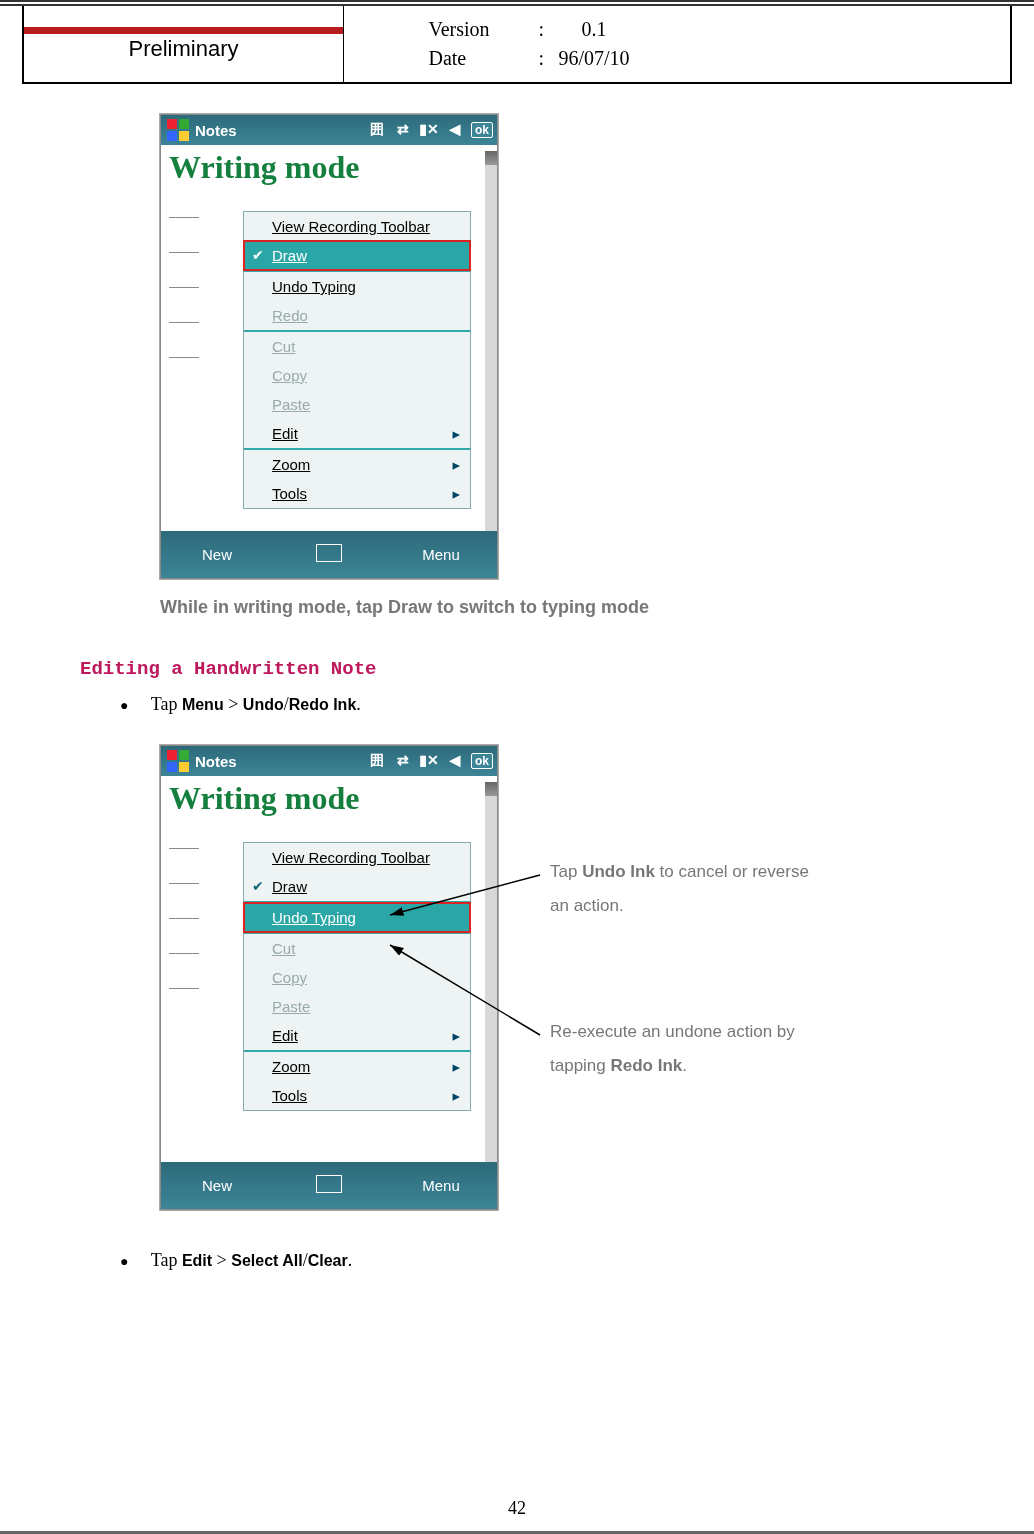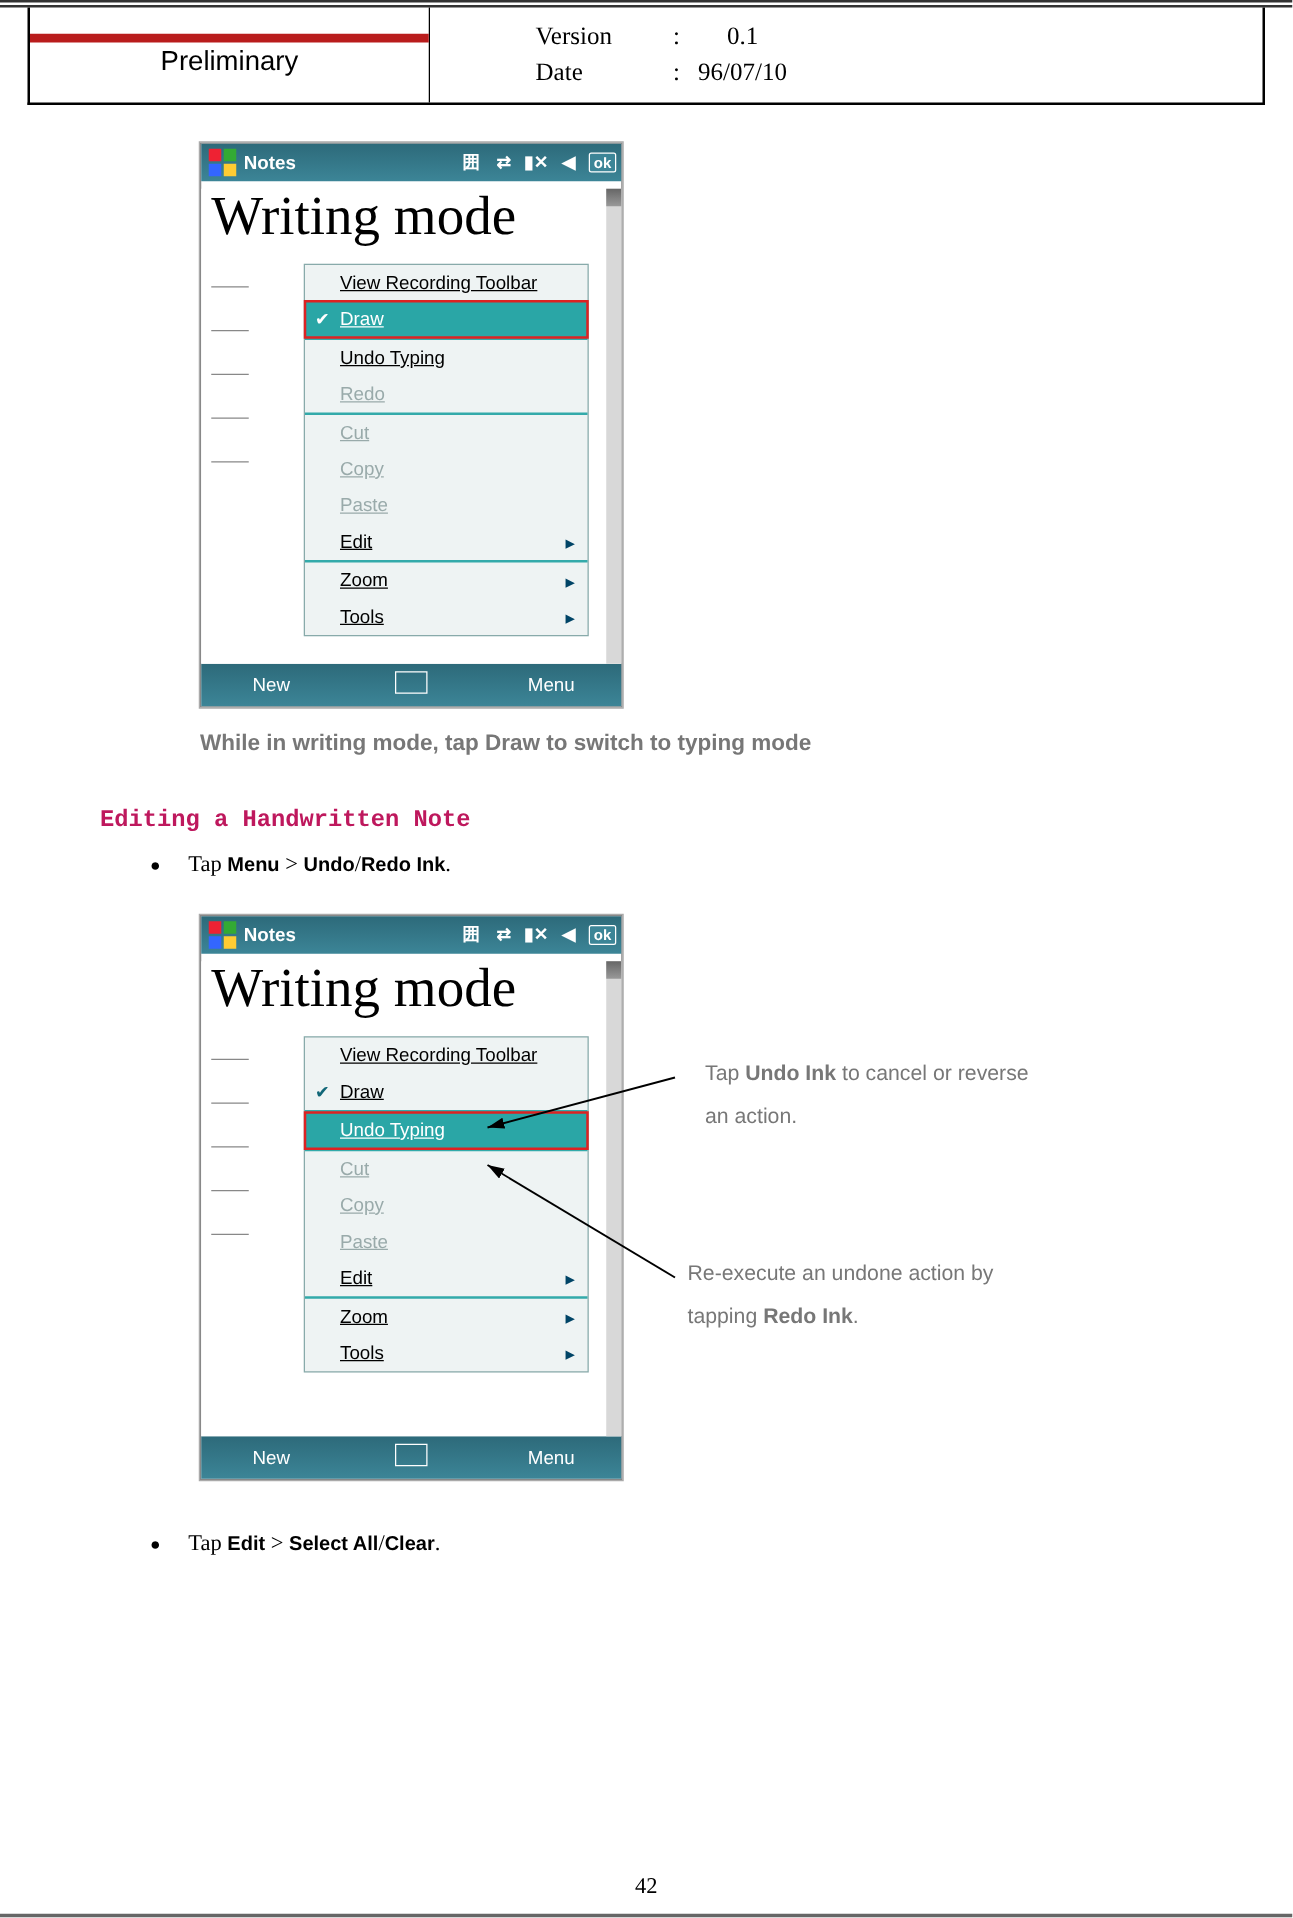--- a/index.html
+++ b/index.html
@@ -105,23 +105,23 @@
     height: 380px;
     background: #fff;
     border-right: 12px solid #d8d8d8;
   }
   .scroll-thumb {
     position: absolute; right:-12px; top:0; width:12px; height:14px;
     background: linear-gradient(#666,#999);
   }
   .hand {
     font-family: "Segoe Script","Comic Sans MS",cursive;
-    font-size: 44px;
-    font-weight: normal;
-    color:#000000;
+    font-size: 32px;
+    font-weight: bold;
+    color:#15803d;
     margin: 6px 0 0 8px;
     line-height: 1;
   }
   .rule {
     border: none; border-top:1px solid #888; margin: 34px 0 0 8px; width: 30px;
   }
   .menu {
     position: absolute;
     top: 60px; left: 82px;
     width: 228px;
@@ -146,21 +146,21 @@
   }
   .menu .mi.sel .chk::before {
     content: "✔";
     position: absolute; left: 8px; color: #fff; font-size: 14px;
   }
   .menu .mi.dis { color: #9aa; }
   .menu .mi .arrow { float:right; color:#046; }
   .menu hr { border:0; border-top:2px solid #3aa; margin:0; }
 
   .softbar {
-    height: 34px;
+    height: 47px;
     background: linear-gradient(#2d6a7a, #3c8597);
     display:flex; align-items:center; color:#fff;
     font: 15px Tahoma,sans-serif;
   }
   .softbar .sb { flex:1; text-align:center; }
   .kbicon { width:26px; height:18px; border:1px solid #fff; display:inline-block; }
 
   
   .caption {
     margin: 18px 0 0 160px;
@@ -323,21 +323,21 @@
     <svg class="arrows" width="680" height="460">
       <defs>
         <marker id="ah" markerWidth="10" markerHeight="10" refX="9" refY="3" orient="auto">
           <path d="M0,0 L9,3 L0,6 Z" fill="#000"></path>
         </marker>
       </defs>
       <line x1="380" y1="130" x2="230" y2="170" stroke="#000" stroke-width="1.5" marker-end="url(#ah)"></line>
       <line x1="380" y1="290" x2="230" y2="200" stroke="#000" stroke-width="1.5" marker-end="url(#ah)"></line>
     </svg>
 
-    <div class="annot" style="top:110px; left:404px;">
+    <div class="annot" style="top:110px; left:390px;">
       <span>Tap </span><b>Undo Ink</b><span> to cancel or reverse an action.</span>
     </div>
     <div class="annot" style="top:270px; left:390px;">
       <span>Re-execute an undone action by tapping </span><b>Redo Ink</b><span>.</span>
     </div>
   </div>
 
   <ul class="bul" style="margin-top:40px;">
     <li>
       <span>Tap </span><b>Edit</b><span> &gt; </span><b>Select All</b><span>/</span><b>Clear</b><span>.</span>

